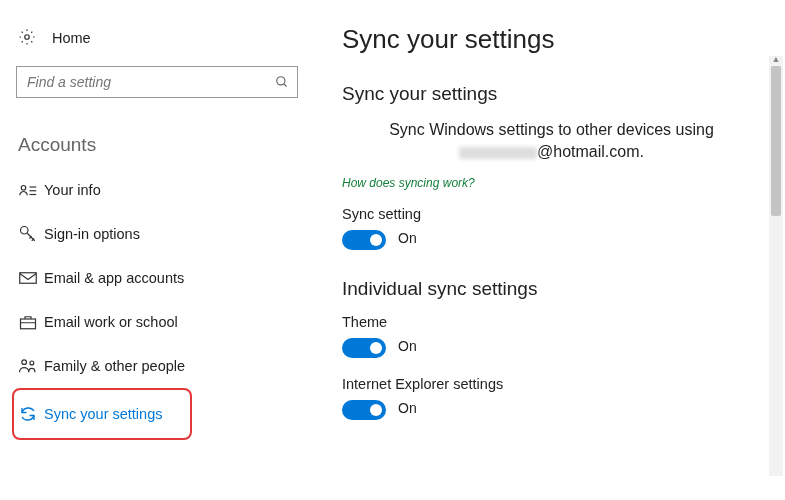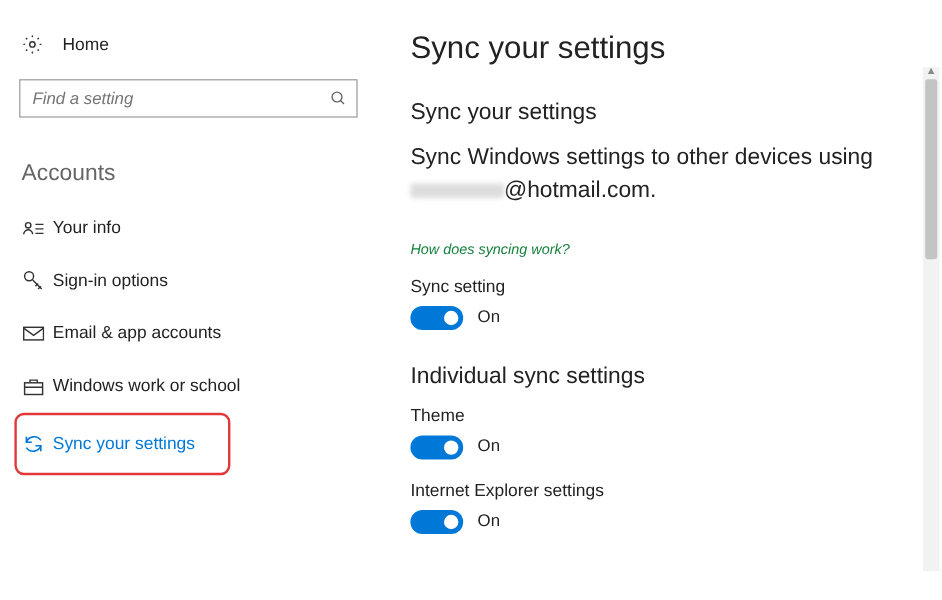--- a/index.html
+++ b/index.html
@@ -94,23 +94,24 @@
     margin: 0 0 28px 0;
     color: #222;
   }
   h2 {
     font-weight: 400;
     font-size: 19px;
     margin: 0 0 14px 0;
     color: #222;
   }
   .desc {
-    font-size: 19px;
+    font-size: 16px;
     line-height: 1.4;
-    margin-bottom: 27px;
+    margin-bottom: 10px;
+    text-align: center;
   }
   .smudge {
     display: inline-block;
     width: 78px;
     height: 12px;
     background: #ddd;
     filter: blur(2px);
     vertical-align: middle;
     border-radius: 2px;
   }
@@ -224,23 +225,33 @@
       <span class="label">Email &amp; app accounts</span>
     </div>
 
     <div class="nav-item">
       <span class="icon-slot">
         <svg width="18" height="16" viewBox="0 0 24 20" fill="none" stroke="#333" stroke-width="1.6">
           <rect x="2" y="6" width="20" height="13"></rect>
             <path d="M8 6V3h8v3M2 11h20"></path>
         </svg>
       </span>
-      <span class="label">Windows work or school</span>
-    </div>
-
+      <span class="label">Email work or school</span>
+    </div>
+
+    <div class="nav-item">
+      <span class="icon-slot">
+        <svg width="20" height="16" viewBox="0 0 26 20" fill="none" stroke="#333" stroke-width="1.6">
+          <circle cx="8" cy="5" r="3"></circle>
+            <circle cx="18" cy="6" r="2.5"></circle>
+          <path d="M2 18c0-4 3-6 6-6s6 2 6 6M14 18c0-3 2-5 4-5s4 2 4 5"></path>
+        </svg>
+      </span>
+      <span class="label">Family &amp; other people</span>
+    </div>
 
     <div class="active-highlight">
       <div class="nav-item active">
         <span class="icon-slot">
           <svg width="18" height="18" viewBox="0 0 24 24" fill="none" stroke="#0078d7" stroke-width="1.8">
             <path d="M20 8A9 9 0 0 0 4 10"></path>
               <path d="M4 16a9 9 0 0 0 16-2"></path>
             <polyline points="4 4 4 10 10 10"></polyline>
               <polyline points="20 20 20 14 14 14"></polyline>
           </svg>

